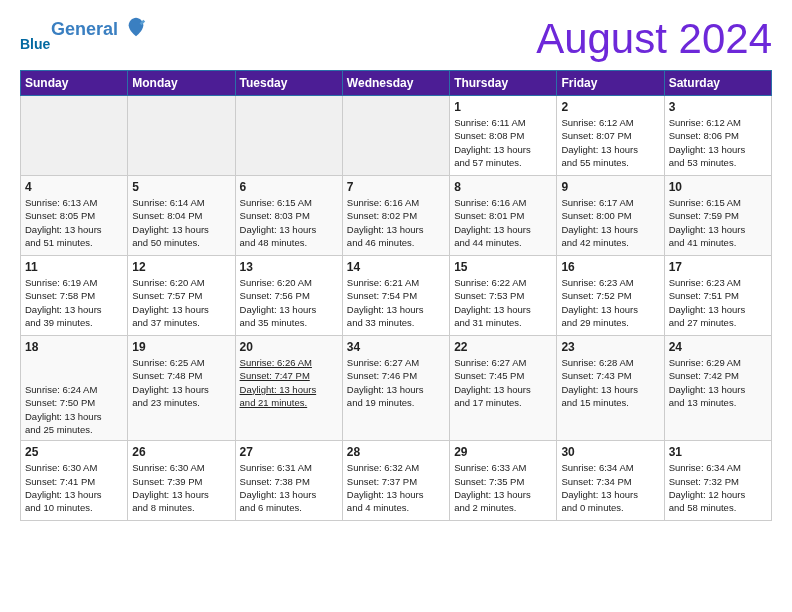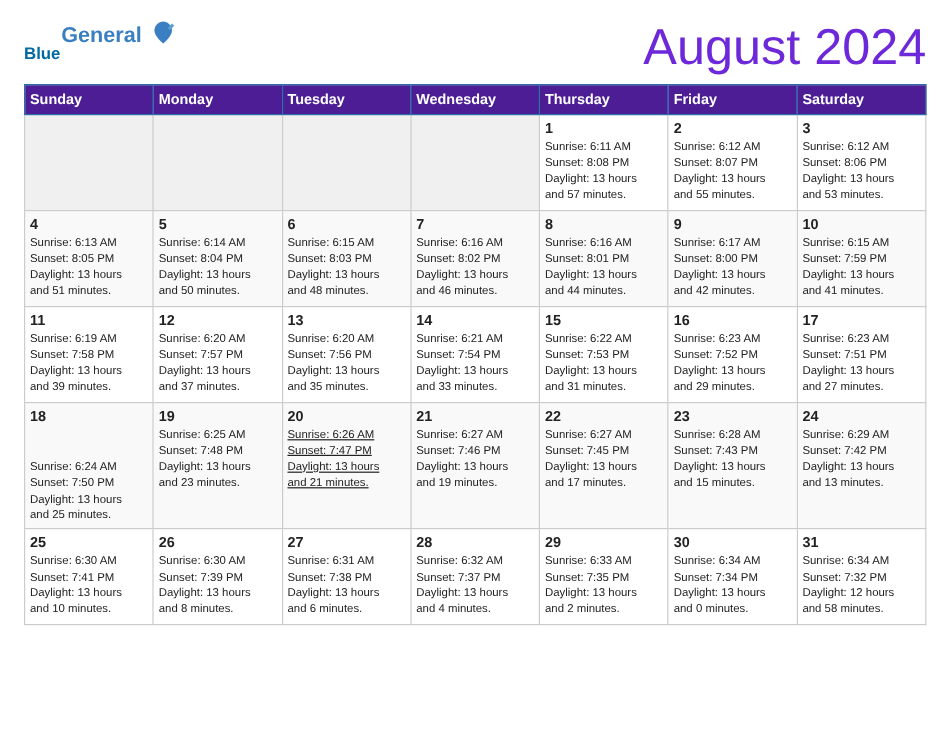--- a/index.html
+++ b/index.html
@@ -273,21 +273,21 @@
 and 23 minutes.</div>
         </td>
         <td>
           <span class="day-number">20</span>
           <div class="day-info" style="white-space: pre-line; text-decoration: underline;">Sunrise: 6:26 AM
 Sunset: 7:47 PM
 Daylight: 13 hours
 and 21 minutes.</div>
         </td>
         <td>
-          <span class="day-number">21</span>
+          <span class="day-number">34</span>
           <div class="day-info" style="white-space: pre-line;">Sunrise: 6:27 AM
 Sunset: 7:46 PM
 Daylight: 13 hours
 and 19 minutes.</div>
         </td>
         <td>
           <span class="day-number">22</span>
           <div class="day-info" style="white-space: pre-line;">Sunrise: 6:27 AM
 Sunset: 7:45 PM
 Daylight: 13 hours

